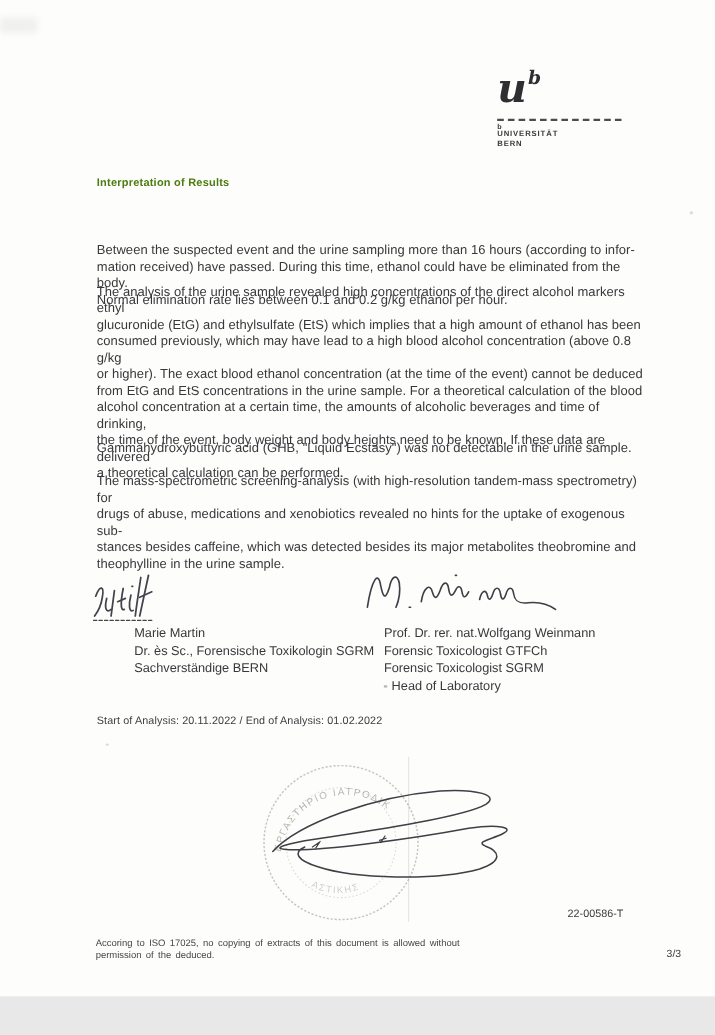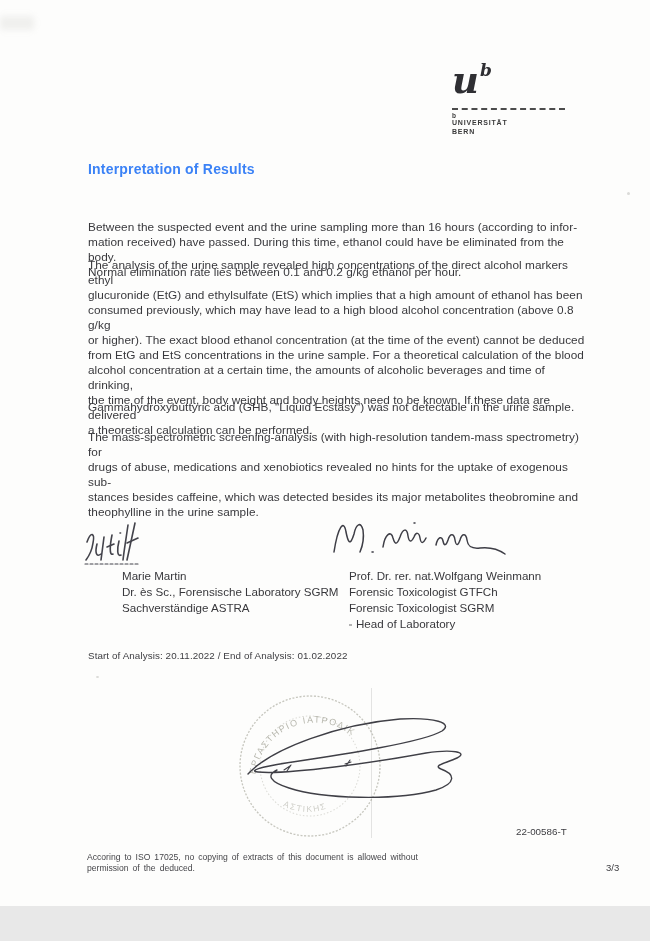--- a/index.html
+++ b/index.html
@@ -12,21 +12,21 @@
   .corner-smudge{position:absolute;left:0;top:16px;width:34px;height:14px;background:#c9c9c4;opacity:.25;filter:blur(3px);}
   
   .logo{position:absolute;left:452px;top:62px;width:140px;}
   .logo-mark{font-family:"DejaVu Serif", serif;font-style:italic;font-weight:bold;color:#2f2f33;line-height:1;}
   .logo-mark .u{font-size:37px;}
   .logo-mark .b{font-size:17px;display:inline-block;transform:translateY(-17px);margin-left:1px;}
   .logo-rule{margin-top:9px;width:113px;border-top:2px dashed #4c4c4c;}
   .logo-small-b{font-size:6.5px;font-weight:bold;margin-top:2px;color:#3a3a3a;}
   .logo-small{font-size:7px;font-weight:bold;letter-spacing:.8px;color:#3a3a3a;line-height:8.5px;}
   
-  .title{position:absolute;left:88px;top:161px;font-size:14px;font-weight:bold;color:#3b82f6;letter-spacing:.2px;}
+  .title{position:absolute;left:88px;top:161px;font-size:10px;font-weight:bold;color:#4d7c0f;letter-spacing:.2px;}
   .par{position:absolute;left:88px;width:505px;font-size:11.8px;line-height:15px;white-space:pre-line;letter-spacing:.05px;color:#38383c;}
   .p1{top:192px;margin-top:28px;} .p2{top:258px;} .p3{top:400px;} .p4{top:430px;}
   
   .sig-svg{position:absolute;}
   .sig-left-svg{left:82px;top:513px;}
   .sig-right-svg{left:326px;top:510px;}
   .sig-block{position:absolute;font-size:11.6px;line-height:16px;color:#38383c;}
   .sig-block-left{left:88px;top:568px;margin-left:34px;}
   .sig-block-right{left:316px;top:568px;margin-left:33px;}
   .noise-dot{display:inline-block;width:3px;height:2px;background:#6a6a6a;opacity:.5;margin-right:4px;transform:translateY(-2px);}
@@ -97,22 +97,22 @@
       <path d="M8,42 C12,16 18,9 20,22 C22,32 24,37 28,24 C30,14 35,11 37,20 C38,27 37,35 34,42"></path>
       <path d="M46,42 l1.2,0"></path>
       <path d="M57,37 C59,24 65,20 67,28 C69,35 71,35 74,27 C77,18 81,18 82,26 C83,32 85,33 88,27 C90,22 93,22 94,28 C95,34 97,34 100,28"></path>
       <path d="M88,13 l1,0"></path>
       <path d="M110,35 C112,26 116,26 117,31 C118,36 120,36 122,30 C124,23 128,23 129,30 C130,36 132,36 134,30 C136,23 140,23 141,30 C142,37 146,39 154,38 C163,37 172,39 179,44"></path>
     </g>
   </svg>
 
   <div class="sig-block sig-block-left">
     <div>Marie Martin</div>
-    <div>Dr. ès Sc., Forensische Laboratory SGRM</div>
-    <div>Sachverständige ASTRA</div>
+    <div>Dr. ès Sc., Forensische Toxikologin SGRM</div>
+    <div>Sachverständige BERN</div>
   </div>
   <div class="sig-block sig-block-right">
     <div>Prof. Dr. rer. nat.Wolfgang Weinmann</div>
     <div>Forensic Toxicologist GTFCh</div>
     <div>Forensic Toxicologist SGRM</div>
     <div><span class="noise-dot"></span><span>Head of Laboratory</span></div>
   </div>
 
   <div class="dates">Start of Analysis: 20.11.2022 / End of Analysis: 01.02.2022</div>
 

